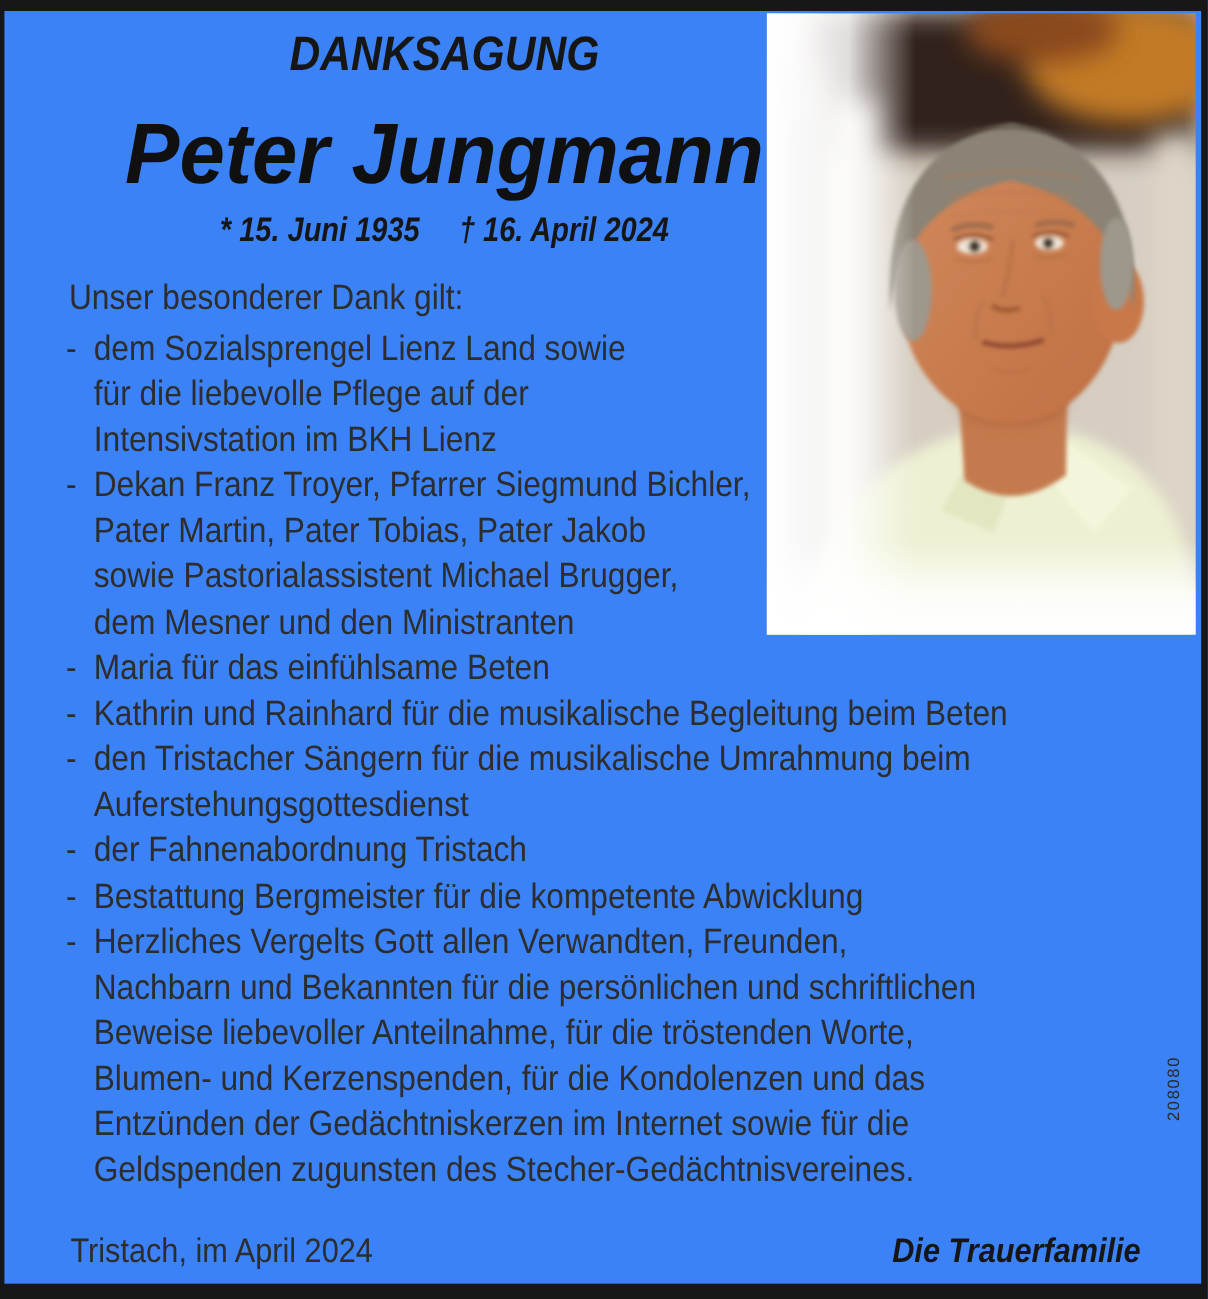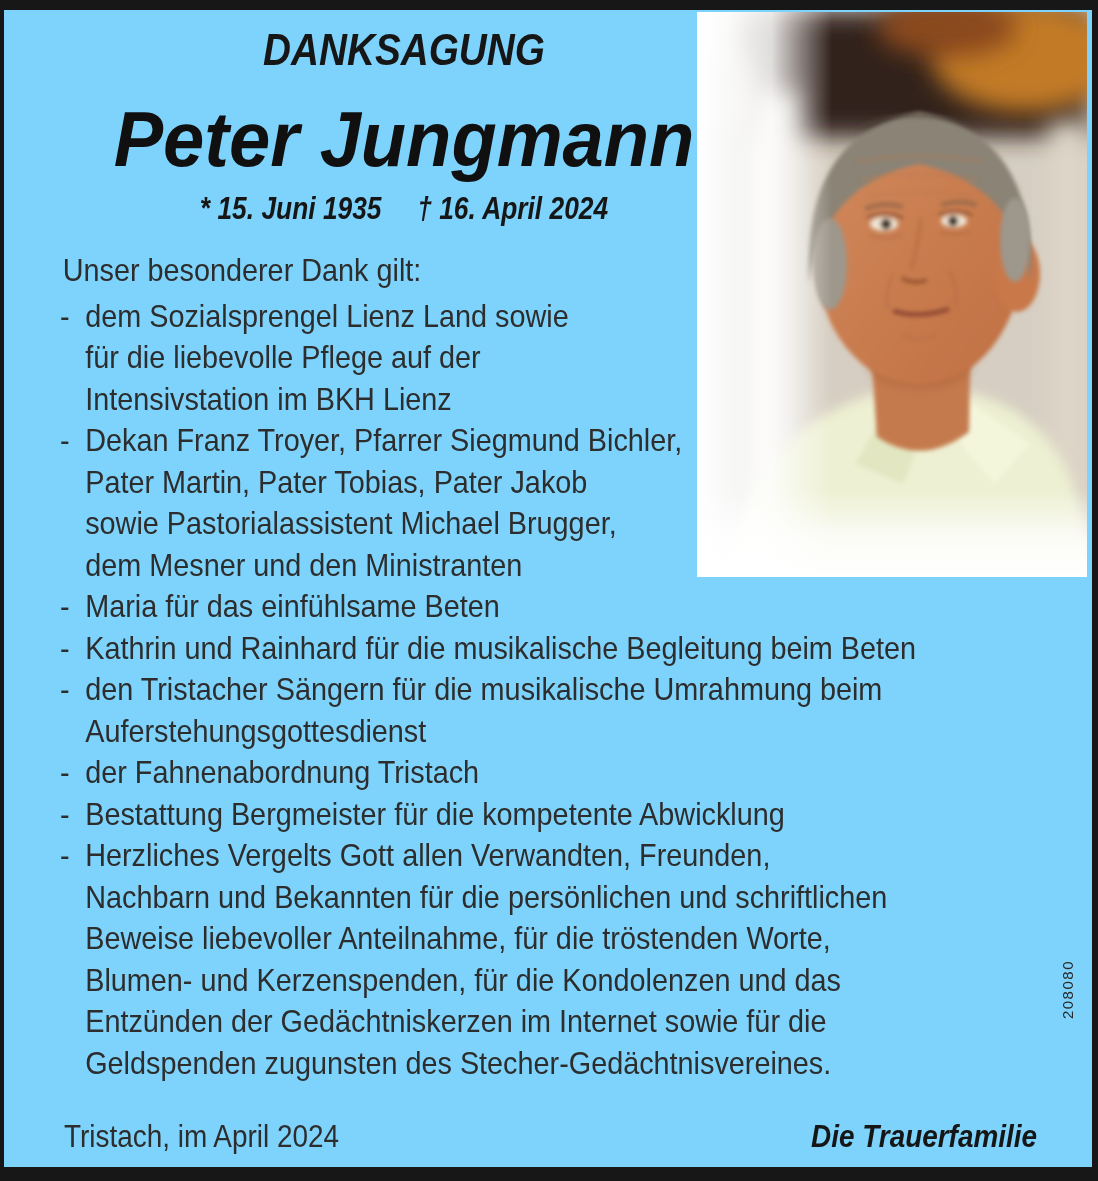--- a/index.html
+++ b/index.html
@@ -4,21 +4,21 @@
 <style>
   html,body{margin:0;padding:0;}
   body{
     width:1098px;height:1181px;position:relative;
     background:#171717;
     font-family:"Liberation Sans", sans-serif;
     overflow:hidden;
   }
   .card{
     position:absolute;left:4px;top:10px;width:1088px;height:1157px;
-    background:#7dd3fc;
+    background:#3b82f6;
   }
   
   .photo{
     position:absolute;top:2px;right:5px;width:390px;height:565px;
     z-index:1;
   }
   .photo svg{display:block;width:100%;height:100%;}
   
   .kicker{
     position:absolute;top:15px;left:0;width:800px;text-align:center;

